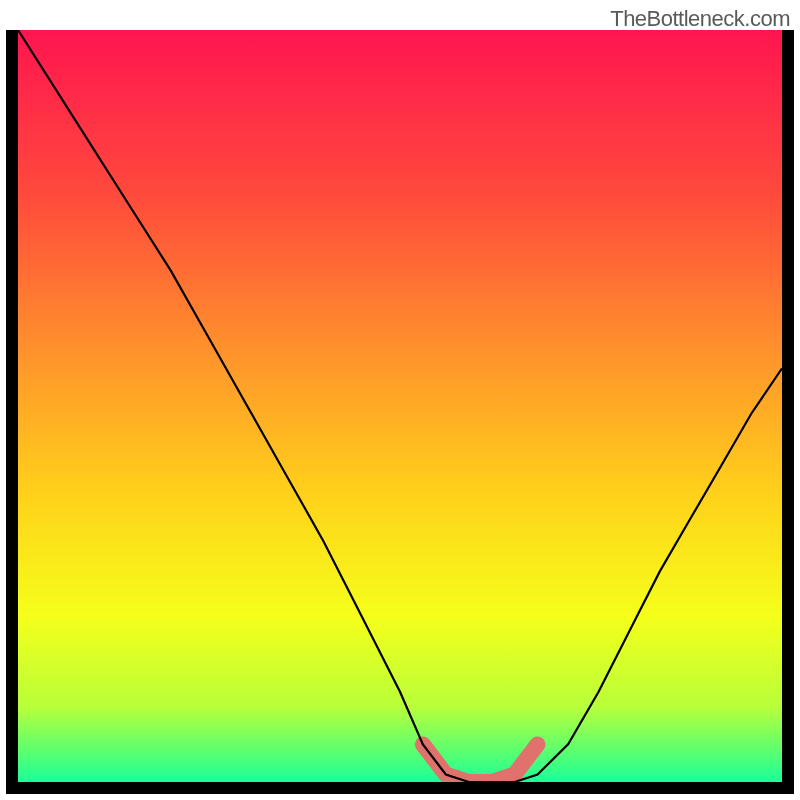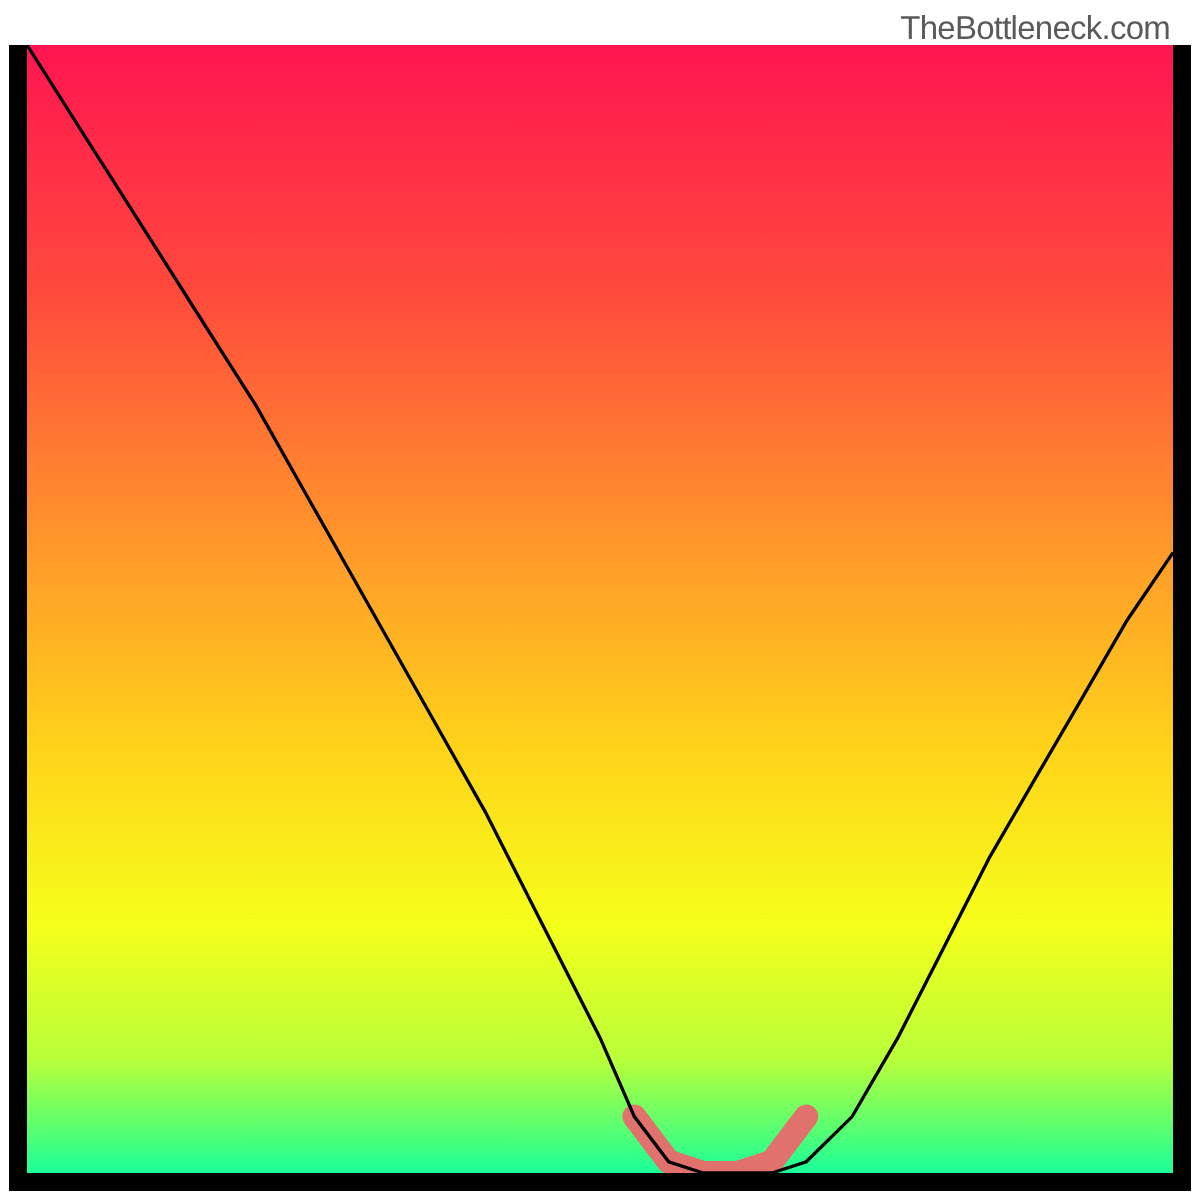--- a/index.html
+++ b/index.html
@@ -11,21 +11,21 @@
     overflow: hidden;
   }
   .chart-container {
     position: relative;
     width: 800px;
     height: 800px;
   }
   .watermark {
     position: absolute;
     top: 6px;
-    right: 20px;
+    right: 10px;
     font-size: 22px;
     font-weight: 500;
     color: #5a5a5a;
     letter-spacing: -0.5px;
     z-index: 10;
   }
   .plot-frame {
     position: absolute;
     left: 6px;
     top: 30px;

